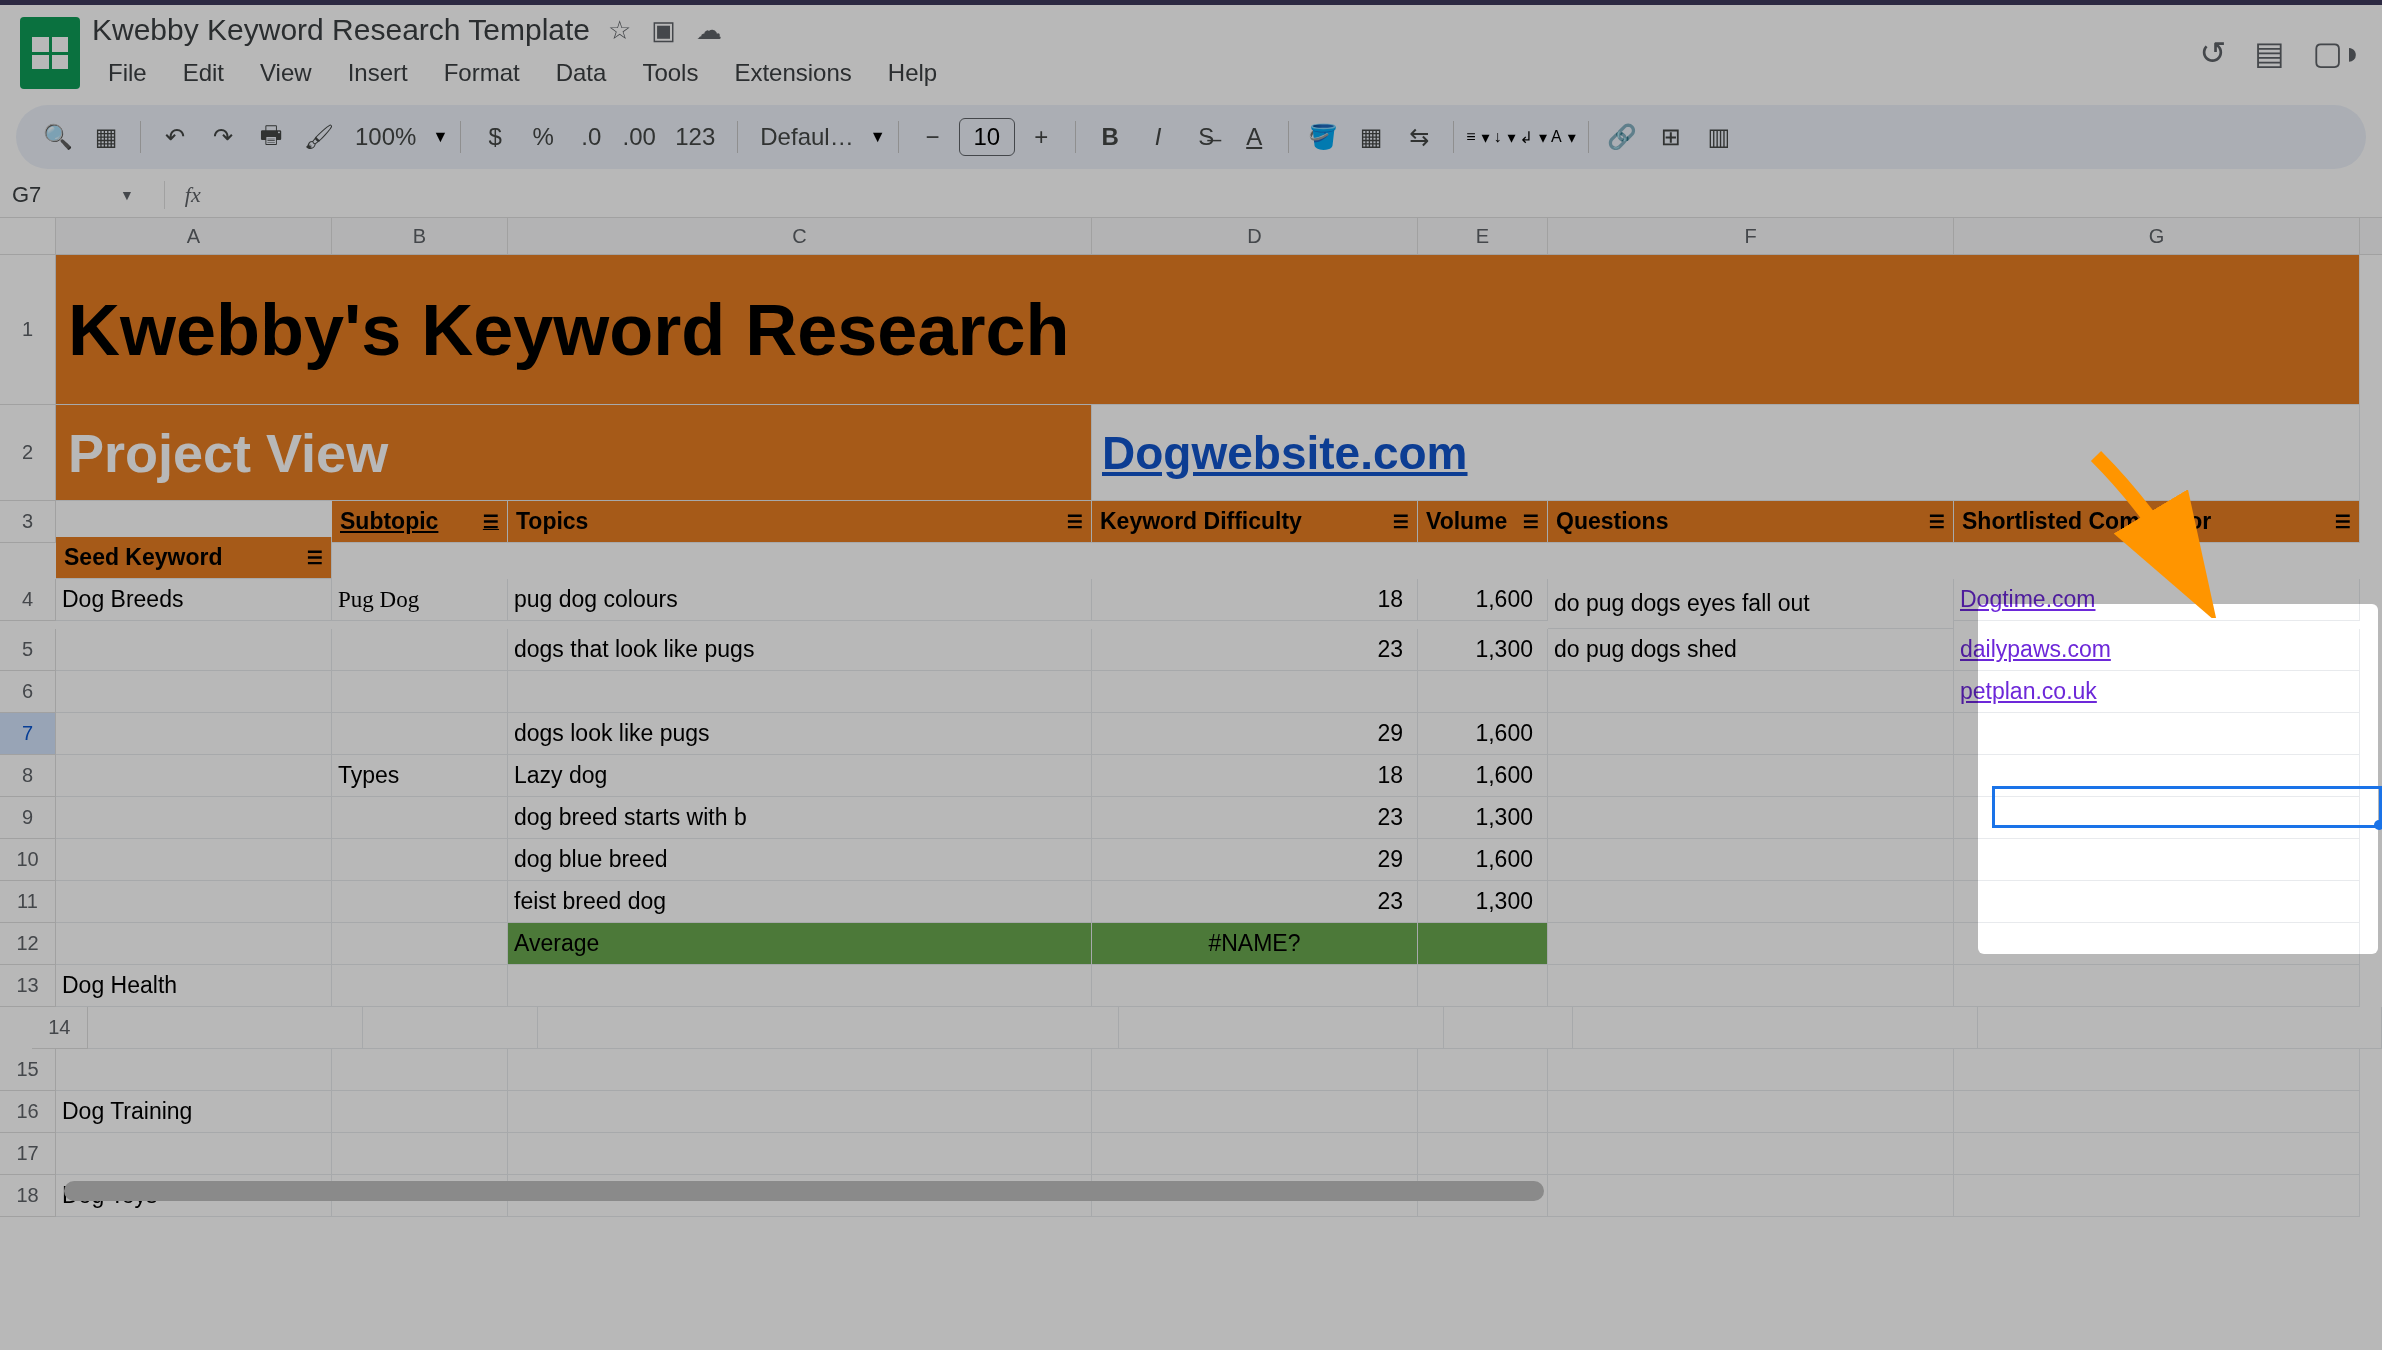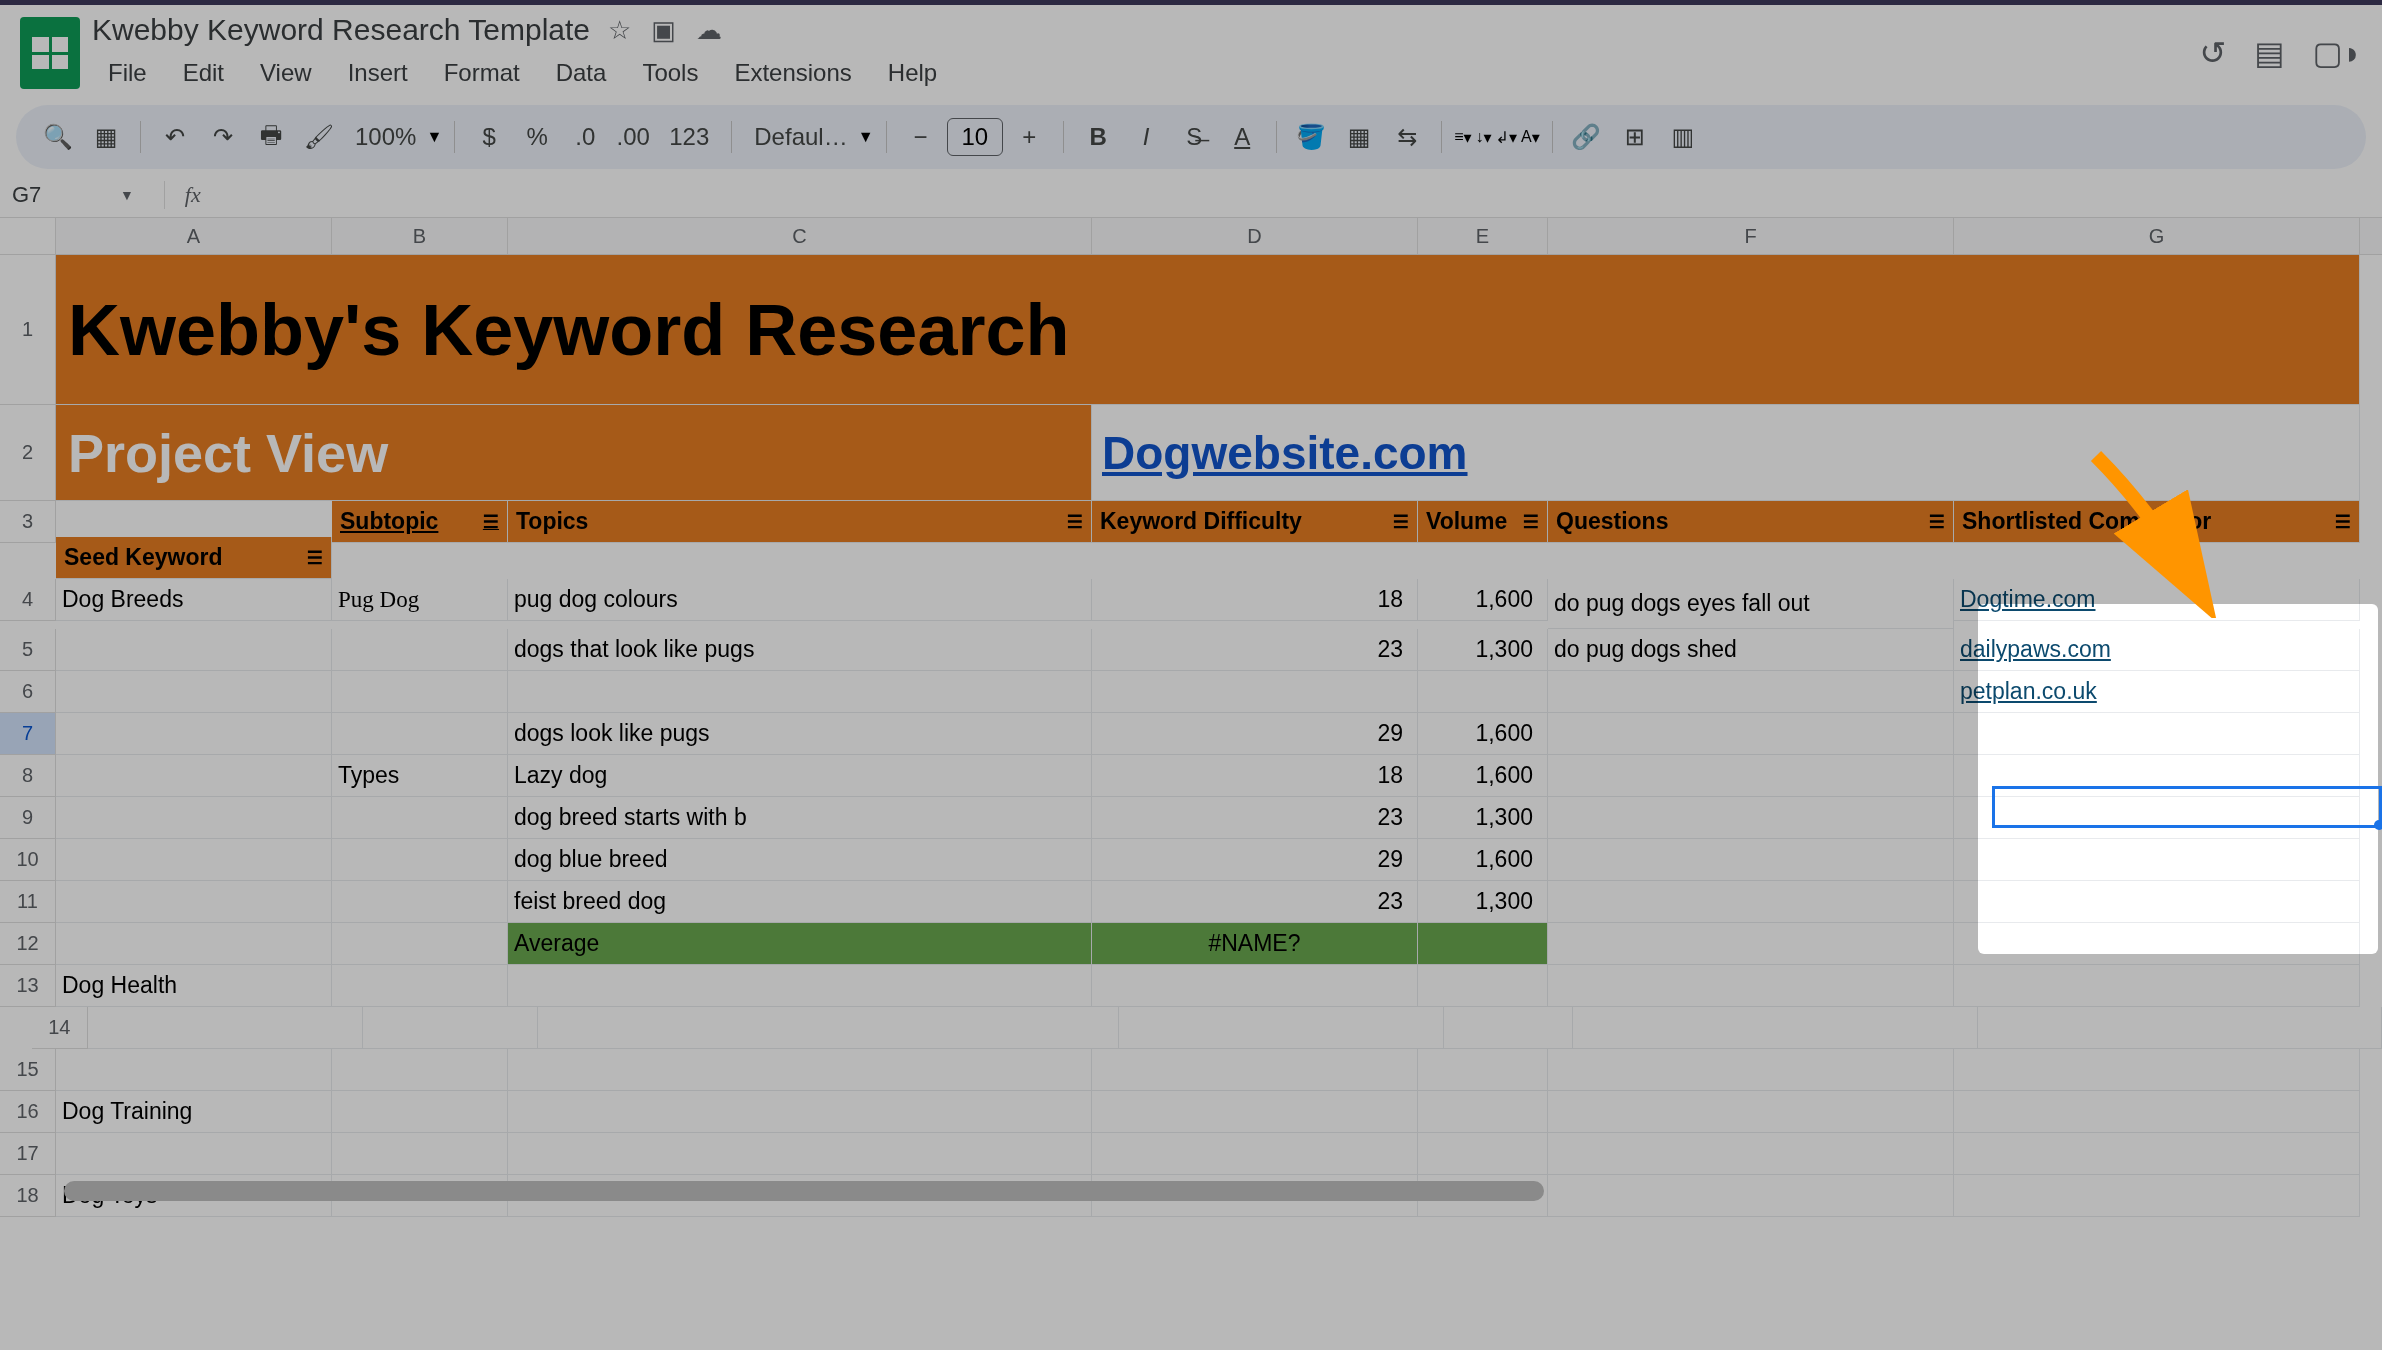--- a/index.html
+++ b/index.html
@@ -22,21 +22,21 @@
 .menu-item { font-size: 24px; color: #3c4043; padding: 6px 16px; border-radius: 4px; cursor: pointer; }
 
 .header-right { display: flex; gap: 28px; align-items: center; color: #5f6368; padding-right: 0; }
 .header-right span { font-size: 32px; }
 
 .toolbar { display: flex; align-items: center; padding: 10px 20px; gap: 4px; background: #edf2fa; margin: 4px 16px; border-radius: 40px; }
 .tb-btn { width: 44px; height: 44px; display: inline-flex; align-items: center; justify-content: center; color: #444746; font-size: 24px; border-radius: 6px; }
 .tb-sep { width: 1px; height: 32px; background: #c7c7c7; margin: 0 8px; }
 .tb-text { font-size: 24px; color: #444746; padding: 0 10px; }
 .fontsize-box { border: 1px solid #5f6368; border-radius: 6px; padding: 4px 14px; font-size: 24px; }
-.tb-drop { display: inline-flex; align-items: center; }
+.tb-drop { display: inline-flex; align-items: center; gap: 6px; }
 .caret { font-size: 16px; }
 
 .formula-bar { display: flex; align-items: center; padding: 8px 10px; border-bottom: 1px solid #e0e0e0; }
 .cell-ref { width: 110px; font-size: 22px; color: #3c4043; padding-left: 2px; }
 .fb-drop { font-size: 14px; color: #5f6368; margin-right: 30px; }
 .fx { font-family: serif; font-style: italic; font-size: 22px; color: #5f6368; margin-right: 16px; }
 .fb-sep { width: 1px; height: 28px; background: #e0e0e0; margin-right: 20px; }
 
 .sheet { position: relative; }
 .col-headers { display: flex; background: #f8f9fa; border-bottom: 1px solid #e0e0e0; }
@@ -47,21 +47,21 @@
 .row-h { width: 56px; display: flex; align-items: center; justify-content: center; font-size: 20px; color: #5f6368; background: #fff; border-right: 1px solid #e0e0e0; border-bottom: 1px solid #e0e0e0; }
 .cell { border-right: 1px solid #e8eaed; border-bottom: 1px solid #e8eaed; padding: 4px 6px; font-size: 23px; color: #000; display: flex; align-items: center; overflow: hidden; white-space: nowrap; }
 
 .title-cell { background: #e67d22; font-size: 72px; font-weight: 900; color: #000; padding: 8px 12px; }
 .proj-label { background: #e67d22; font-size: 54px; font-weight: 900; color: #fff; padding: 4px 12px; }
 .proj-value { font-size: 46px; color: #1155cc; text-decoration: underline; font-weight: 700; padding: 4px 10px; }
 .hdr-cell { background: #e67d22; font-weight: 700; color: #000; justify-content: space-between; padding: 4px 8px; }
 .filter-icon { font-size: 18px; color: #000; }
 .green-cell { background: #6aa84f; color: #000; }
 .num { justify-content: flex-end; padding-right: 14px; }
-.link { color: #0c4a6e; text-decoration: underline; }
+.link { color: #6d28d9; text-decoration: underline; }
 
 .cW0 { width: 276px; } .cW1 { width: 176px; } .cW2 { width: 584px; } .cW3 { width: 326px; } .cW4 { width: 130px; } .cW5 { width: 406px; } .cW6 { width: 406px; }
 
 .highlight-cutout { position: absolute; left: 1978px; top: 604px; width: 400px; height: 350px; box-shadow: 0 0 0 9999px rgba(0,0,0,0.28); pointer-events: none; border-radius: 6px; z-index: 10; }
 
 .arrow { position: absolute; left: 2060px; top: 438px; width: 180px; height: 180px; z-index: 20; pointer-events: none; }
 
 .selected-cell-border { position: absolute; border: 3px solid #1a73e8; z-index: 15; pointer-events: none; }
 .sel-dot { position: absolute; width: 10px; height: 10px; background: #1a73e8; border-radius: 50%; right: -5px; bottom: -5px; }
 

